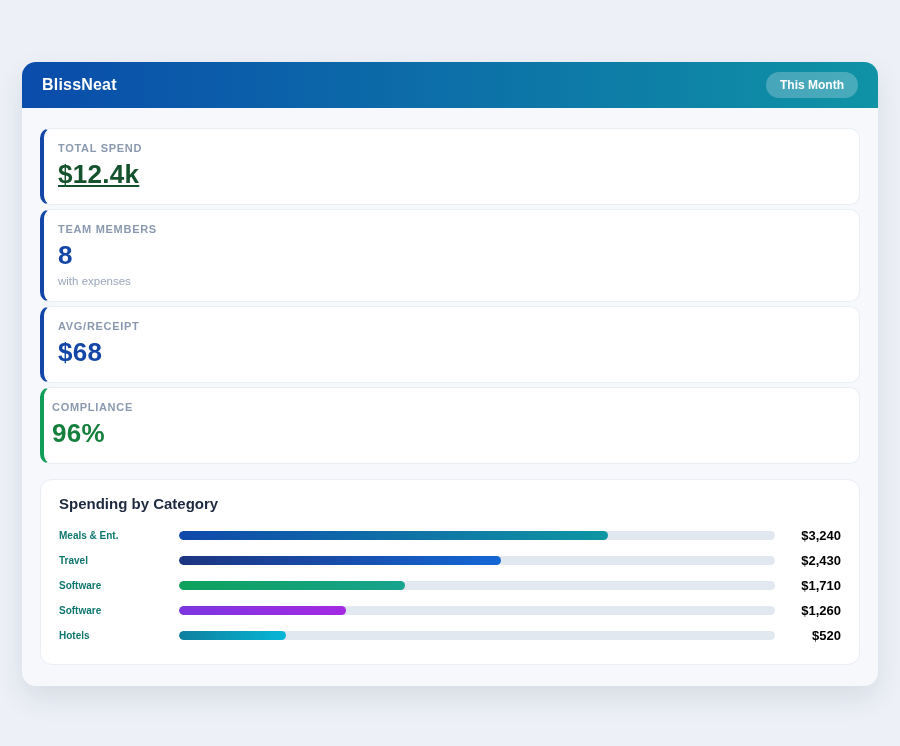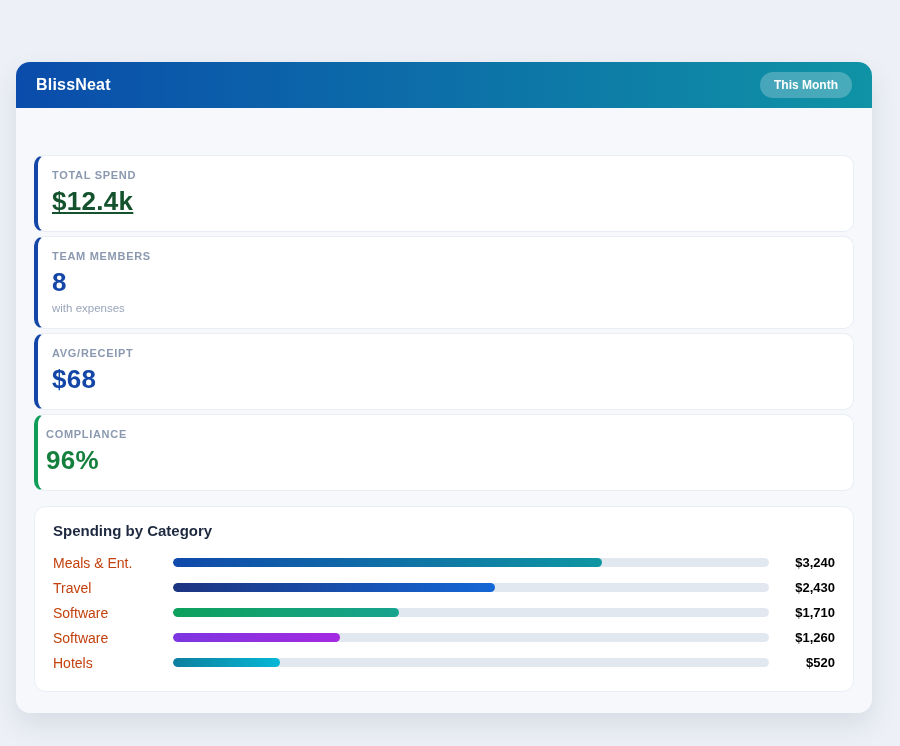--- a/index.html
+++ b/index.html
@@ -4,21 +4,21 @@
 <style>
   * { margin: 0; padding: 0; box-sizing: border-box; }
   html, body {
     width: 900px; height: 746px;
     background: #edf0f6;
     font-family: "Liberation Sans", "DejaVu Sans", sans-serif;
     overflow: hidden;
   }
   .container {
     position: absolute;
-    left: 16px; top: 62px;
+    left: 22px; top: 62px;
     width: 856px;
     border-radius: 14px;
     background: #f6f8fb;
     box-shadow: 0 12px 28px rgba(20, 45, 90, 0.10);
     overflow: hidden;
   }
   .app-header {
     height: 46px;
     display: flex;
     align-items: center;
@@ -38,21 +38,20 @@
     font-size: 12px;
     font-weight: bold;
     padding: 6px 14px;
     border-radius: 999px;
     border: none;
     cursor: pointer;
     font-family: inherit;
   }
   .content {
     padding: 20px 18px 21px 18px;
-    margin-top: 27px;
   }
   .stat-card {
     background: #ffffff;
     border: 1px solid #e9eef5;
     border-left-width: 4px;
     border-left-style: solid;
     border-radius: 10px;
     padding: 13px 16px 14px 14px;
     margin-bottom: 4px;
   }
@@ -87,22 +86,23 @@
     margin-bottom: 11px;
   }
   .chart-row {
     display: flex;
     align-items: center;
     height: 25px;
   }
   .chart-row-label {
     width: 120px;
     flex: 0 0 120px;
-    font-size: 14px;
-    color: #c2410c;
+    font-size: 10px;
+    color: #0f766e;
+    font-weight: bold;
   }
   .chart-track {
     flex: 1;
     height: 9px;
     background: #e2e8f0;
     border-radius: 5px;
     overflow: hidden;
   }
   .chart-fill {
     height: 100%;

